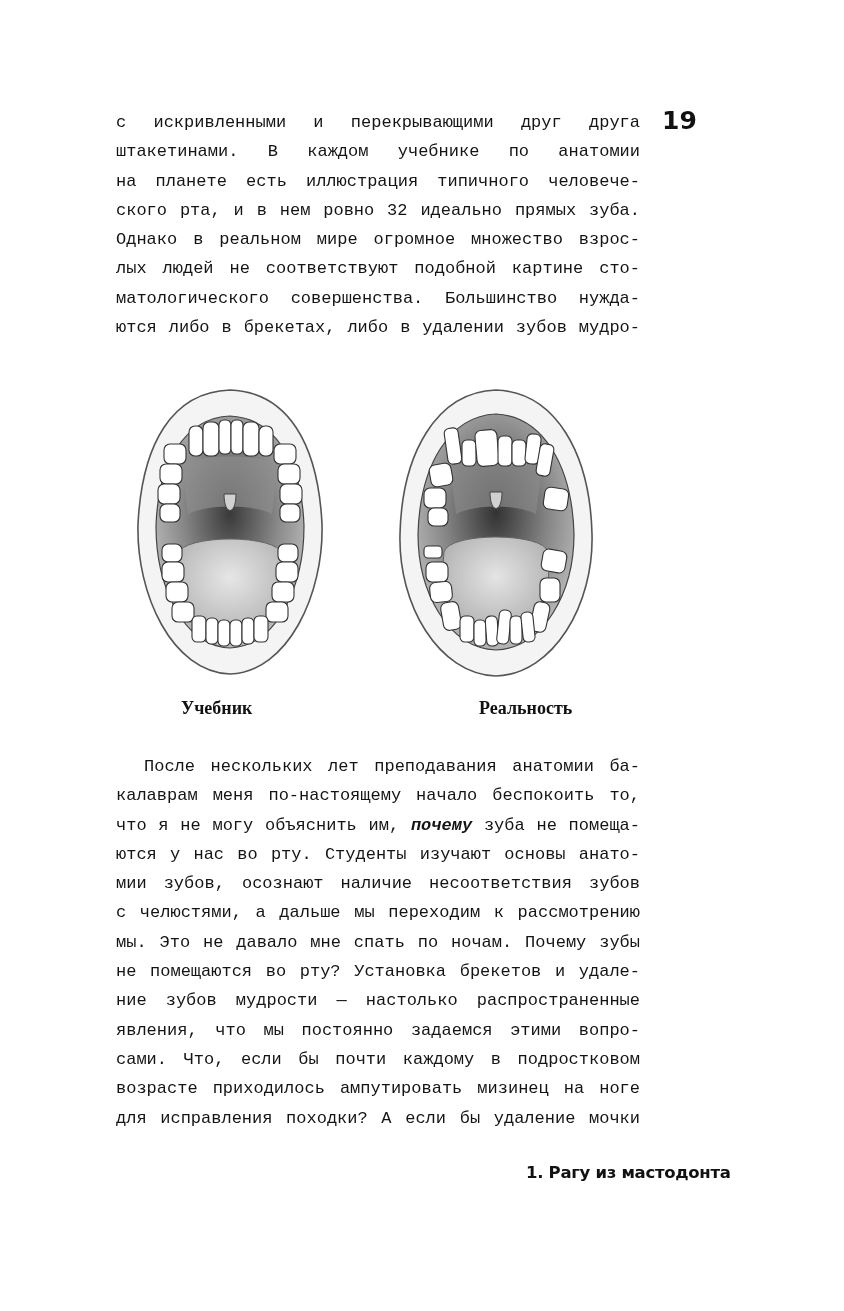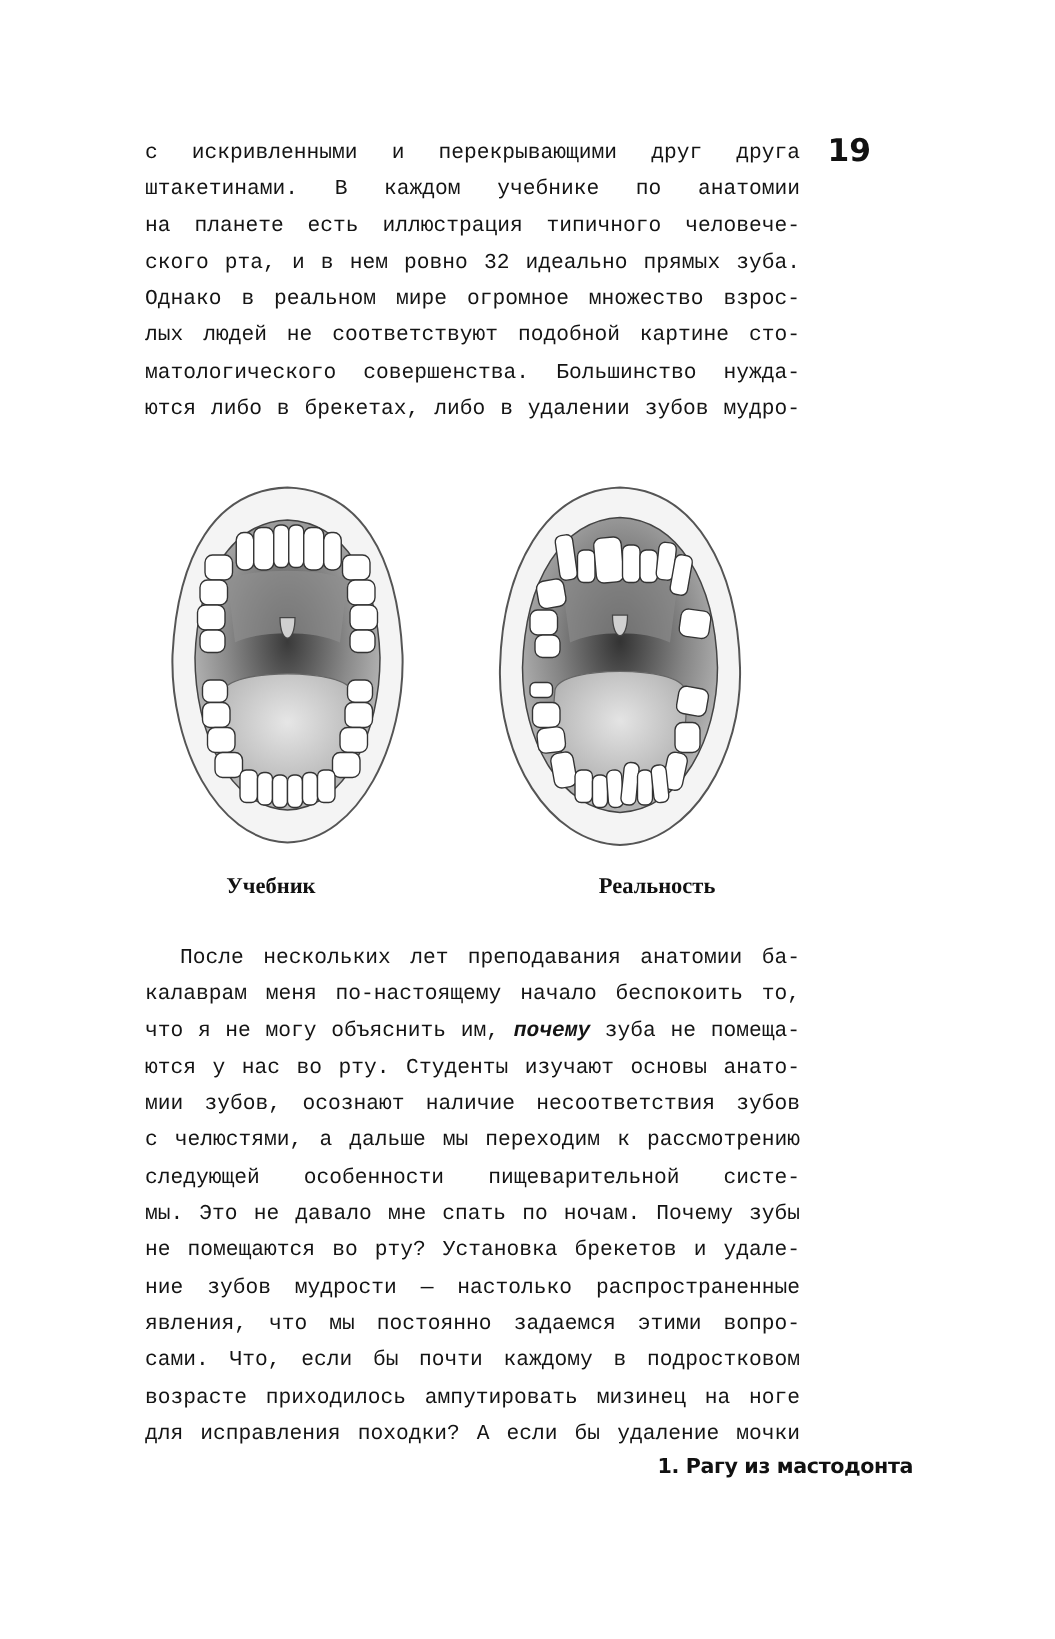--- a/index.html
+++ b/index.html
@@ -170,21 +170,20 @@
 <div class="caption cap-left">Учебник</div>
 <div class="caption cap-right">Реальность</div>
 
 <div class="text-block p2">
   <span class="line indent">После нескольких лет преподавания анатомии ба-</span>
   <span class="line">калаврам меня по-настоящему начало беспокоить то,</span>
   <span class="line"><span>что я не могу объяснить им, </span><em class="ital">почему</em><span> зуба не помеща-</span></span>
   <span class="line">ются у нас во рту. Студенты изучают основы анато-</span>
   <span class="line">мии зубов, осознают наличие несоответствия зубов</span>
   <span class="line">с челюстями, а дальше мы переходим к рассмотрению</span>
-  <span class="line">следующей особенности пищеварительной систе-</span>
   <span class="line">мы. Это не давало мне спать по ночам. Почему зубы</span>
   <span class="line">не помещаются во рту? Установка брекетов и удале-</span>
   <span class="line">ние зубов мудрости — настолько распространенные</span>
   <span class="line">явления, что мы постоянно задаемся этими вопро-</span>
   <span class="line">сами. Что, если бы почти каждому в подростковом</span>
   <span class="line">возрасте приходилось ампутировать мизинец на ноге</span>
   <span class="line">для исправления походки? А если бы удаление мочки</span>
 </div>
 
 <div class="footer">1. Рагу из мастодонта</div>

